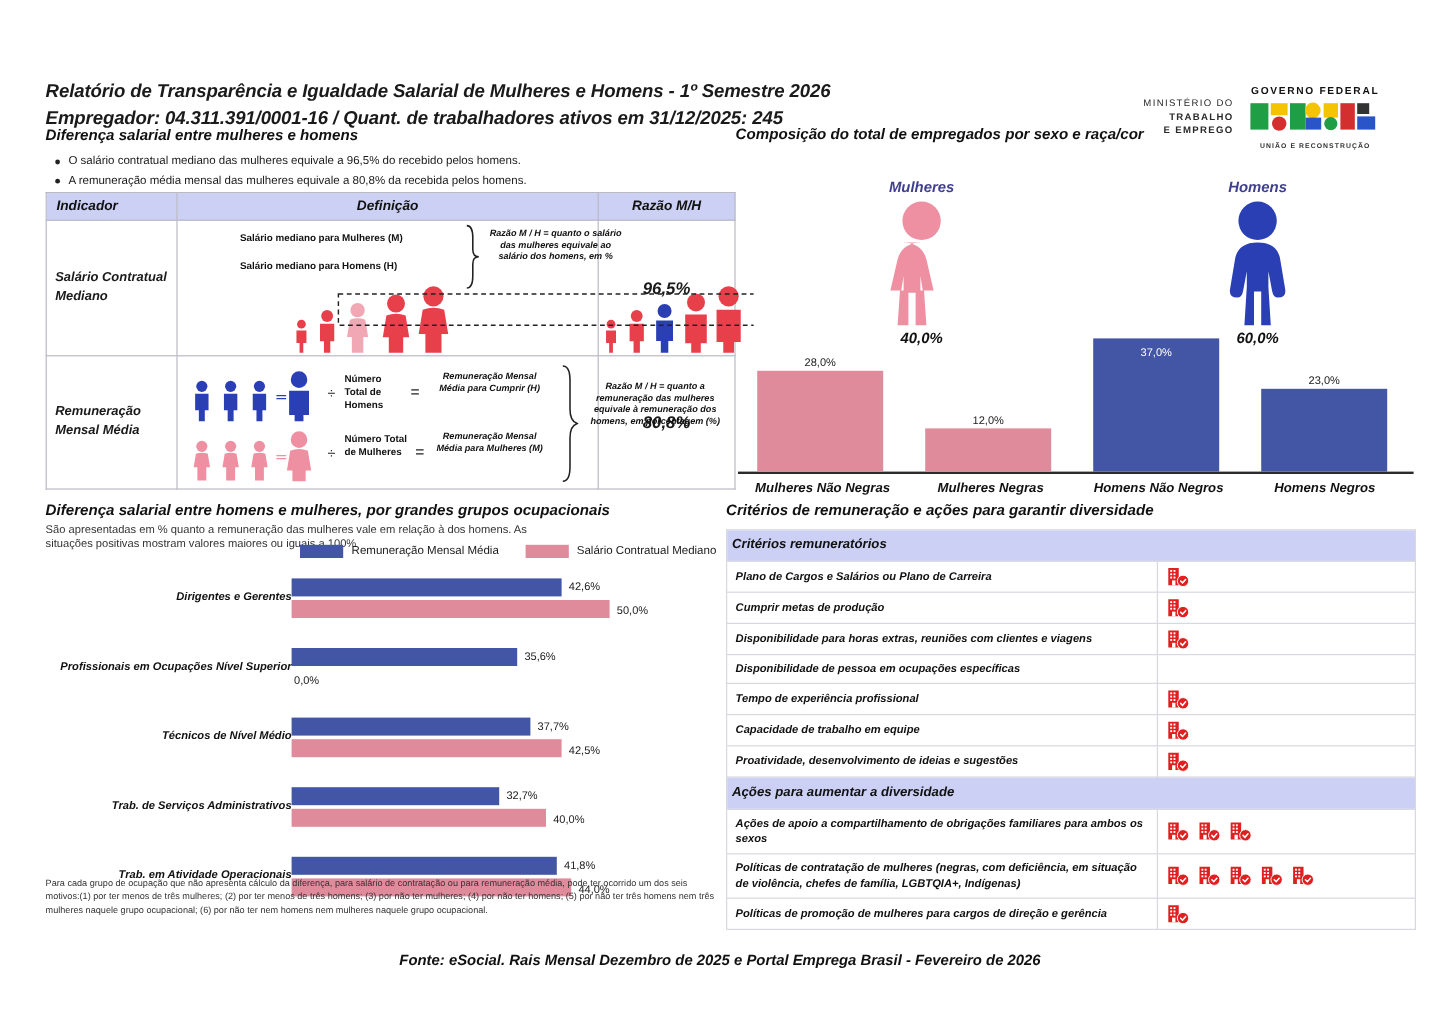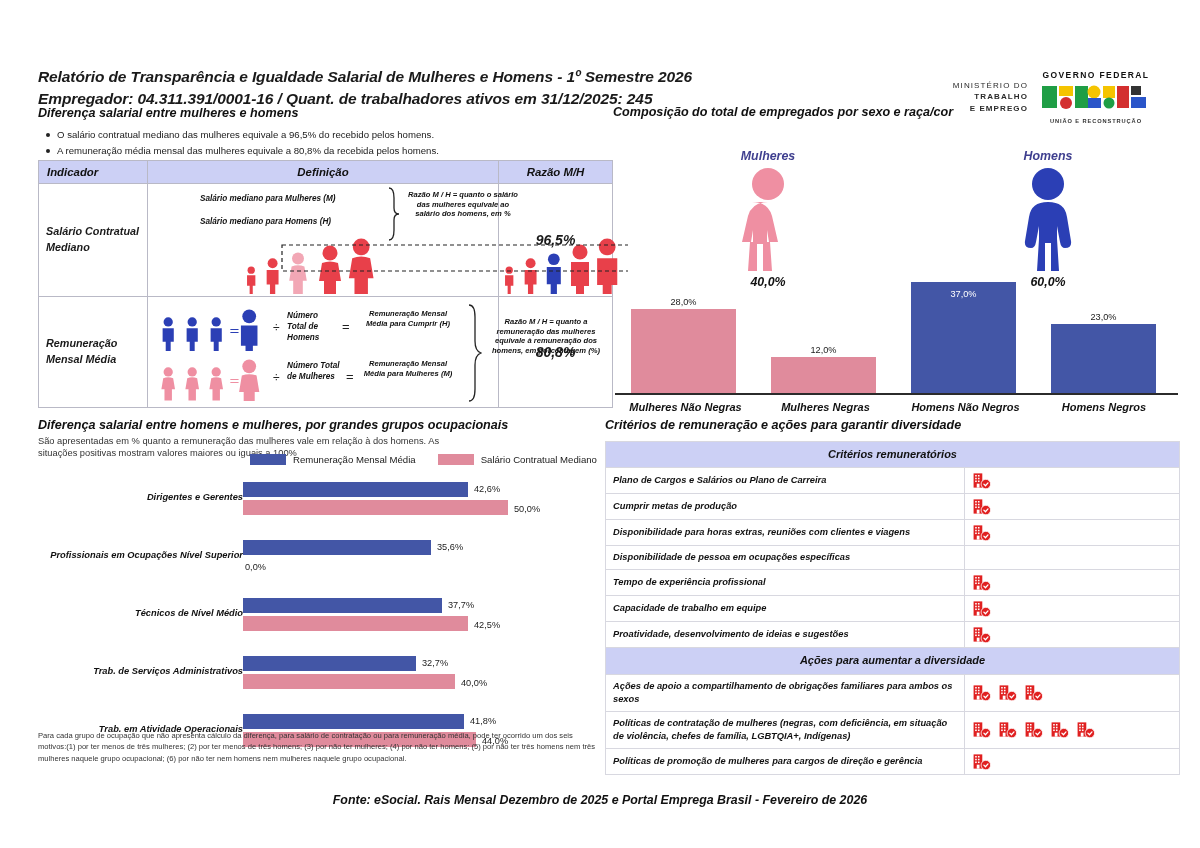--- a/index.html
+++ b/index.html
@@ -38,21 +38,21 @@
   .th-ind{width:92px;text-align:left;}
   .th-def{text-align:center;}
   .th-raz{width:97px;text-align:center;}
   .ind-cell{font-style:italic;font-weight:bold;font-size:10.8px;line-height:1.45;padding:6px 7px;vertical-align:middle;}
   .def-cell{padding:0;vertical-align:top;position:relative;height:112px;}
   .raz-cell{font-style:italic;font-weight:bold;font-size:14px;text-align:center;vertical-align:middle;}
 
   .row1 .def-cell{height:112px;}
   .row2 .def-cell{height:110px;}
 
-  .lbl-i{font-style:italic;font-weight:bold;font-size:8.2px;color:#111;line-height:1.3;}
+  .lbl-i{font-weight:bold;font-size:8.2px;color:#111;line-height:1.3;}
   .lbl-i2{font-style:italic;font-weight:bold;font-size:7.6px;color:#111;line-height:1.28;text-align:center;}
 
   
   .comp{position:absolute;left:613px;top:105px;width:567px;}
   .gender-label{font-style:italic;font-weight:bold;font-size:12.4px;color:#3f3f8f;text-align:center;}
   .pct-big{font-style:italic;font-weight:bold;font-size:12.4px;text-align:center;color:#111;}
 
   
   .racechart{position:absolute;left:613px;top:283px;width:567px;height:130px;}
   .race-axis{position:absolute;left:2px;right:2px;bottom:18px;height:2px;background:#2b2b2b;}
@@ -70,21 +70,21 @@
   .occ-label{position:absolute;right:370px;width:260px;text-align:right;font-style:italic;font-weight:bold;font-size:9.3px;color:#111;white-space:nowrap;}
   .occ-bar{position:absolute;left:205px;height:15px;}
   .occ-bval{position:absolute;font-size:9.2px;color:#222;}
 
   .foot-note{position:absolute;left:38px;top:730px;width:560px;font-size:7.6px;line-height:1.5;color:#333;}
 
   
   .crit{position:absolute;left:605px;top:418px;width:575px;}
   .crittable{width:575px;border-collapse:collapse;margin-top:9px;}
   .crittable td{border:1px solid #d8d8e0;font-style:italic;font-weight:bold;font-size:9.3px;color:#111;padding:5px 7px;line-height:1.4;}
-  .crittable td.sec{background:#ccd0f5;text-align:center;font-size:11px;padding:5px 4px;}
+  .crittable td.sec{background:#ccd0f5;font-size:11px;padding:5px 4px;}
   .crittable td.icons{width:200px;padding:3px 7px;}
   .icons-wrap{display:flex;gap:7px;align-items:center;}
 
   .source{position:absolute;left:0;top:793px;width:1200px;text-align:center;font-style:italic;font-weight:bold;font-size:12.4px;color:#111;}
 </style>
 </head>
 <body>
 
 <div class="page">
 

